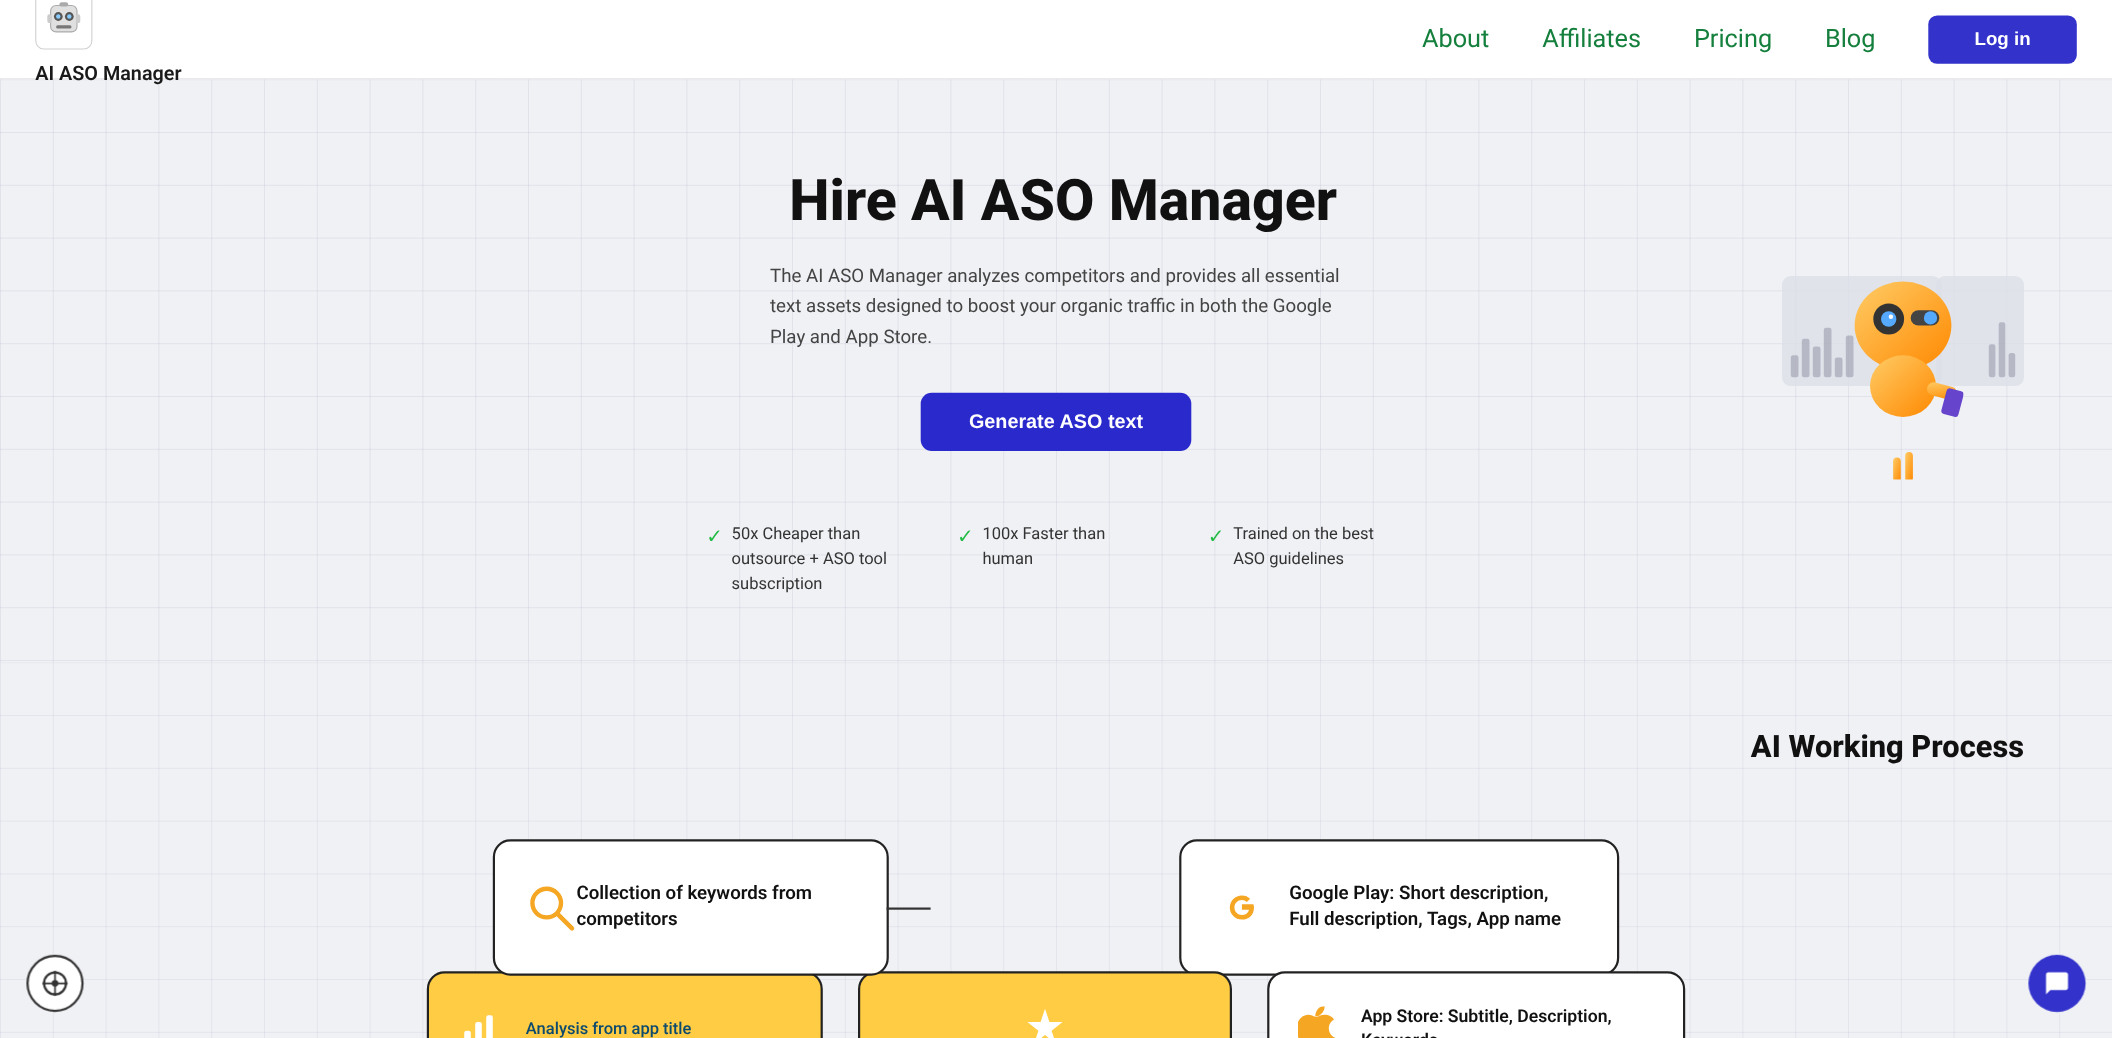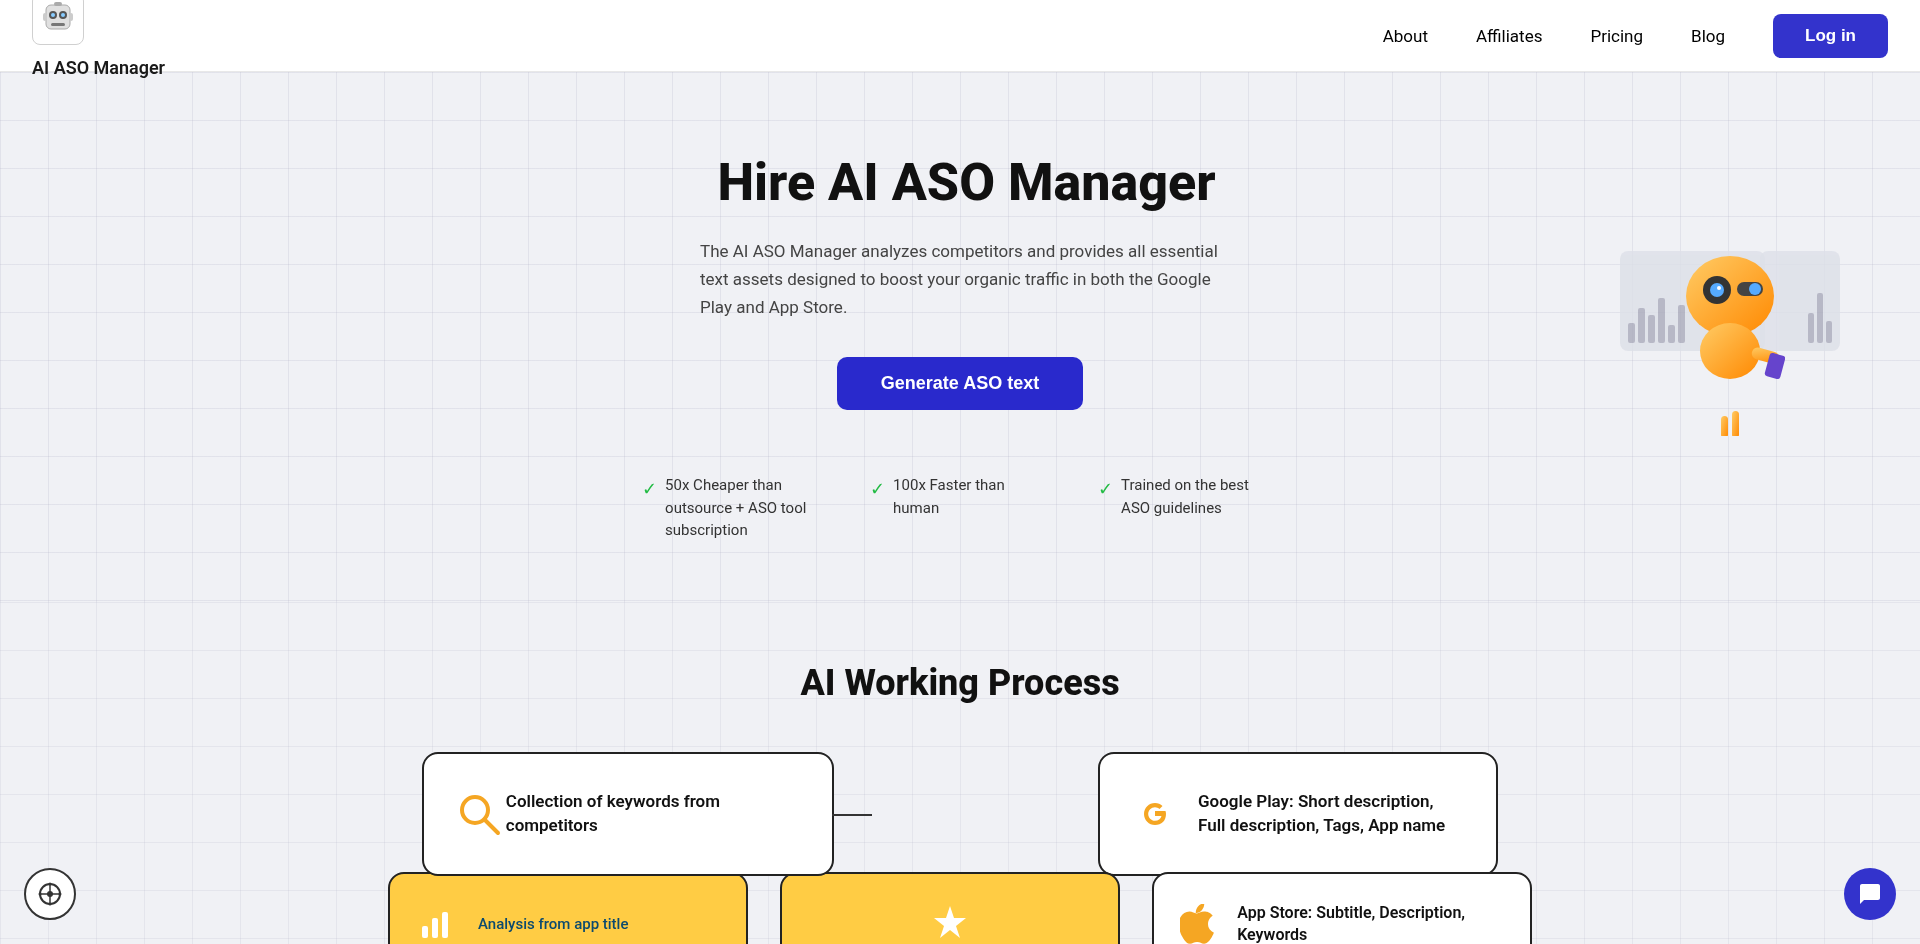--- a/index.html
+++ b/index.html
@@ -38,31 +38,31 @@
       font-size: 18px;
       font-weight: 600;
       color: #1a1a1a;
     }
     .nav-links {
       display: flex;
       align-items: center;
       gap: 48px;
     }
     .nav-link {
-      font-size: 17px;
-      color: #000000;
+      font-size: 23px;
+      color: #15803d;
       text-decoration: none;
       cursor: pointer;
     }
     .nav-login-btn {
       background: #3333cc;
       color: #fff;
       border: none;
       border-radius: 8px;
-      padding: 12px 32px;
+      padding: 12px 42px;
       font-size: 17px;
       font-weight: 600;
       cursor: pointer;
     }
 
     
     .hero {
       background: #f0f1f5;
       background-image:
         linear-gradient(rgba(180,180,200,0.25) 1px, transparent 1px),
@@ -138,38 +138,38 @@
     
     .process-section {
       padding: 60px 80px 0;
       background: #f0f1f5;
       background-image:
         linear-gradient(rgba(180,180,200,0.2) 1px, transparent 1px),
         linear-gradient(90deg, rgba(180,180,200,0.2) 1px, transparent 1px);
       background-size: 48px 48px;
     }
     .section-title {
-      font-size: 36px;
+      font-size: 28px;
       font-weight: 800;
-      text-align: center;
+      text-align: right;
       color: #111;
-      margin-bottom: 48px;
+      margin-bottom: 68px;
     }
     .process-cards {
       display: flex;
       gap: 32px;
       justify-content: center;
       align-items: flex-start;
     }
     .process-card {
       background: #fff;
       border: 2px solid #222;
       border-radius: 16px;
       padding: 32px 28px;
-      width: 412px;
+      width: 360px;
       min-height: 110px;
       display: flex;
       align-items: center;
       position: relative;
     }
     .process-card-text {
       font-size: 17px;
       font-weight: 600;
       color: #111;
       line-height: 1.4;

